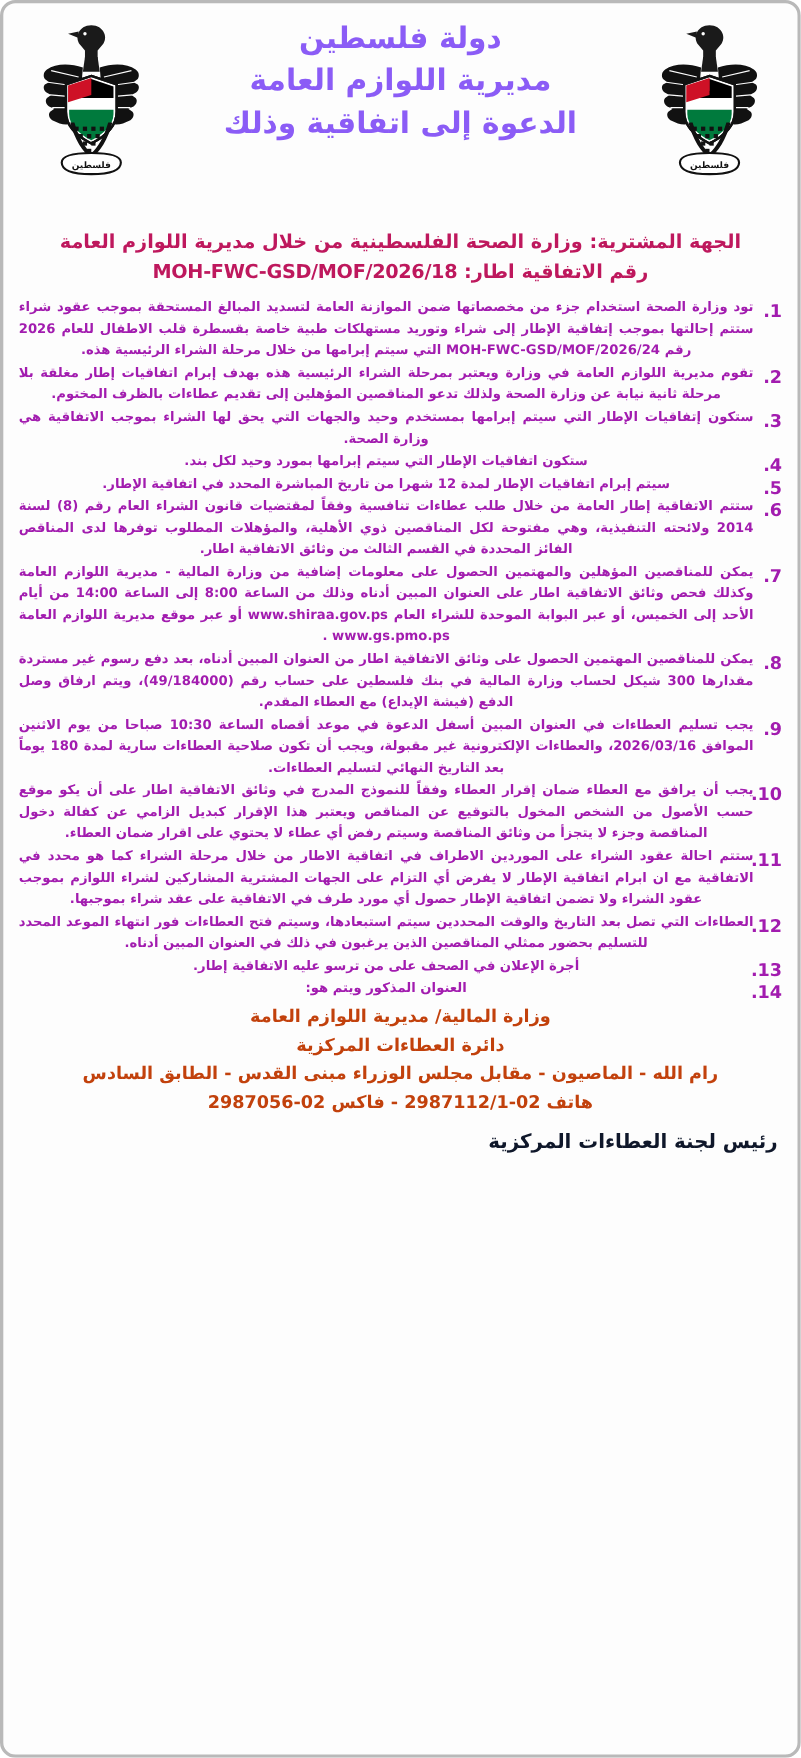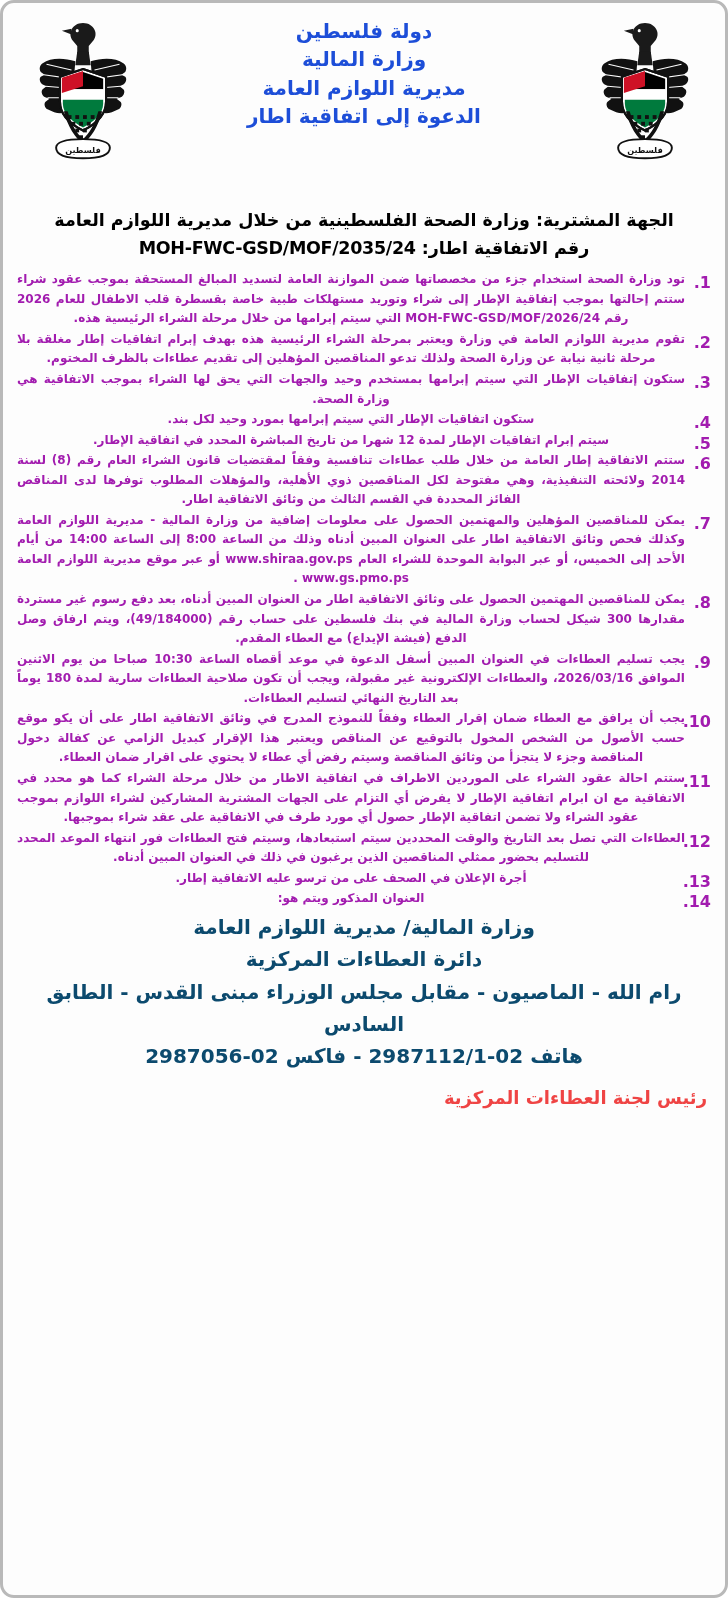--- a/index.html
+++ b/index.html
@@ -41,36 +41,36 @@
   .emblem.right { right: 18px; }
   .emblem.left  { left: 18px; }
   .emblem svg { width: 100%; height: 100%; display: block; }
 
   .header-titles {
     text-align: center;
     padding-top: 4px;
   }
   .header-titles div {
     font-weight: bold;
-    font-size: 20px;
+    font-size: 27px;
     line-height: 1.42;
     letter-spacing: -0.4px;
-    color: #1d4ed8;
+    color: #8b5cf6;
   }
 
   
   .subtitle {
     text-align: center;
     margin-top: 6px;
   }
   .subtitle div {
     font-weight: bold;
     font-size: 17.5px;
     line-height: 1.58;
-    color: #000000;
+    color: #be185d;
     letter-spacing: -0.3px;
   }
   .ltr-inline {
     direction: ltr;
     unicode-bidi: embed;
     display: inline-block;
   }
 
   
   ol.clauses {
@@ -97,31 +97,31 @@
     right: 0;
     top: 0;
     font-weight: 600;
     font-size: 16px;
   }
 
   
   .footer-address {
     margin-top: 2px;
     text-align: center;
-    font-size: 20px;
+    font-size: 16px;
     font-weight: 600;
     line-height: 1.62;
-    color: #0c4a6e;
+    color: #c2410c;
   }
   .signature {
     margin-top: 14px;
     text-align: right;
     font-size: 18px;
     font-weight: 600;
-    color: #ef4444;
+    color: #0f172a;
     padding-right: 4px;
   }
 </style>
 </head>
 <body>
 
 <div id="doc-frame">
 
   <div class="header">
 
@@ -223,31 +223,30 @@
             <rect x="46" y="121" width="4" height="4"></rect>
           </g>
           <path d="M22 134 C22 128 30 125 50 125 C70 125 78 128 78 134 C78 141 70 145 50 145 C30 145 22 141 22 134 Z" fill="#ffffff" stroke="#111111" stroke-width="2"></path>
           <text x="50" y="139.5" font-family="'DejaVu Sans', sans-serif" font-size="8.5" font-weight="bold" fill="#111111" text-anchor="middle" direction="rtl">فلسطين</text>
         </g>
       </svg>
     </div>
 
     <div class="header-titles">
       <div>دولة فلسطين</div>
-      <div>وزارة المالية</div>
       <div>مديرية اللوازم العامة</div>
-      <div>الدعوة إلى اتفاقية اطار</div>
+      <div>الدعوة إلى اتفاقية وذلك</div>
     </div>
   </div>
 
   <div class="subtitle">
     <div>الجهة المشترية: وزارة الصحة الفلسطينية من خلال مديرية اللوازم العامة</div>
     <div>
       <span>رقم الاتفاقية اطار:</span>
-      <span class="ltr-inline">MOH-FWC-GSD/MOF/2035/24</span>
+      <span class="ltr-inline">MOH-FWC-GSD/MOF/2026/18</span>
     </div>
   </div>
 
   <ol class="clauses">
     <li>تود وزارة الصحة استخدام جزء من مخصصاتها ضمن الموازنة العامة لتسديد المبالغ المستحقة بموجب عقود شراء ستتم إحالتها بموجب إتفاقية الإطار إلى شراء وتوريد مستهلكات طبية خاصة بقسطرة قلب الاطفال للعام 2026 رقم MOH-FWC-GSD/MOF/2026/24 التي سيتم إبرامها من خلال مرحلة الشراء الرئيسية هذه.</li>
     <li>تقوم مديرية اللوازم العامة في وزارة ويعتبر بمرحلة الشراء الرئيسية هذه بهدف إبرام اتفاقيات إطار مغلقة بلا مرحلة ثانية نيابة عن وزارة الصحة ولذلك تدعو المناقصين المؤهلين إلى تقديم عطاءات بالظرف المختوم.</li>
     <li>ستكون إتفاقيات الإطار التي سيتم إبرامها بمستخدم وحيد والجهات التي يحق لها الشراء بموجب الاتفاقية هي وزارة الصحة.</li>
     <li>ستكون اتفاقيات الإطار التي سيتم إبرامها بمورد وحيد لكل بند.</li>
     <li>سيتم إبرام اتفاقيات الإطار لمدة 12 شهرا من تاريخ المباشرة المحدد في اتفاقية الإطار.</li>
     <li>ستتم الاتفاقية إطار العامة من خلال طلب عطاءات تنافسية وفقاً لمقتضيات قانون الشراء العام رقم (8) لسنة 2014 ولائحته التنفيذية، وهي مفتوحة لكل المناقصين ذوي الأهلية، والمؤهلات المطلوب توفرها لدى المناقص الفائز المحددة في القسم الثالث من وثائق الاتفاقية اطار.</li>

